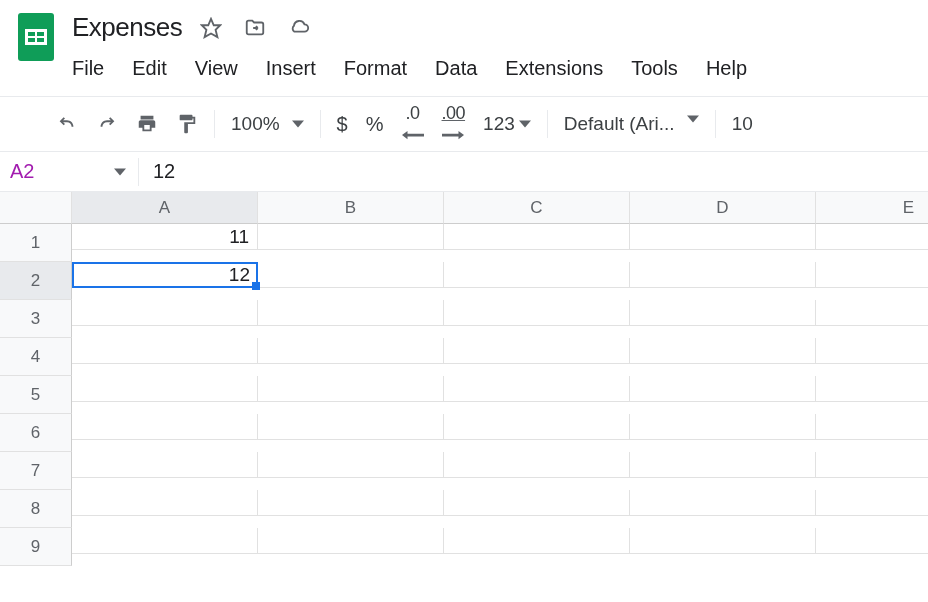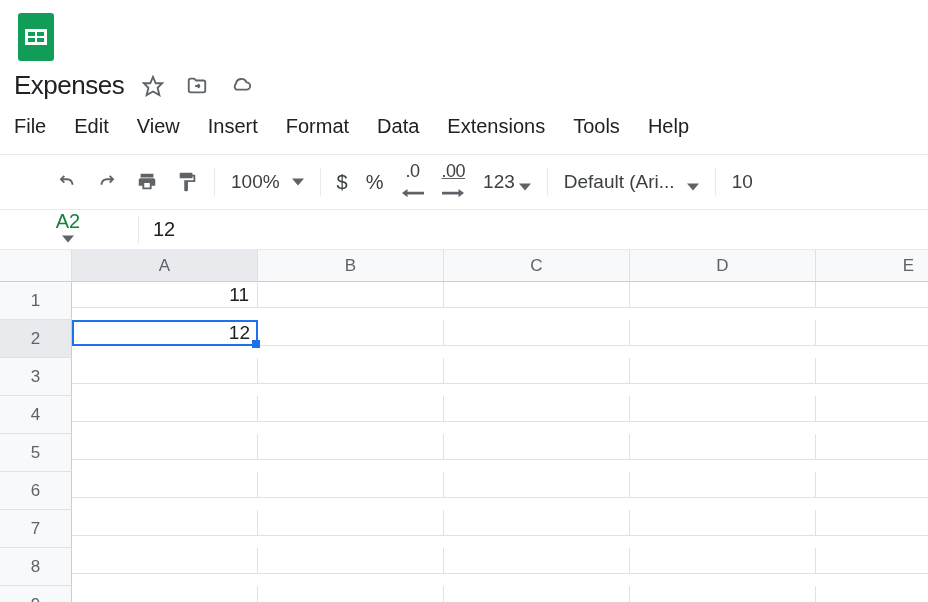--- a/index.html
+++ b/index.html
@@ -1,18 +1,18 @@
 <!DOCTYPE html>
 <html><head>
   <meta charset="utf-8">
   <style>
     * { box-sizing: border-box; margin: 0; padding: 0; }
     body { font-family: Arial, "Helvetica Neue", sans-serif; background: #fff; width: 928px; height: 602px; overflow: hidden; color: #3c4043; }
     
-    .header { display: flex; padding: 8px 0 0 14px; align-items: flex-start; flex-direction: column; }
+    .header { display: flex; padding: 8px 0 0 14px; align-items: flex-start; }
     .logo { width: 44px; height: 58px; display: flex; align-items: center; justify-content: center; margin-right: 14px; }
     .logo-box { width: 36px; height: 48px; background: #0f9d58; border-radius: 3px; display: flex; align-items: center; justify-content: center; }
     .logo-grid { width: 22px; height: 16px; border: 2px solid #fff; display: grid; grid-template-columns: 1fr 1fr; grid-template-rows: 1fr 1fr; }
     .logo-grid div { border: 0.5px solid #fff; }
     
     .title-area { display: flex; flex-direction: column; }
     .title-row { display: flex; align-items: center; gap: 18px; padding-top: 4px; }
     .doc-title { font-size: 26px; color: #202124; font-weight: 400; letter-spacing: -0.5px; }
     .title-icons { display: flex; gap: 22px; color: #5f6368; }
     .title-icons svg { width: 22px; height: 22px; }
@@ -21,26 +21,26 @@
     .menu-item { font-size: 20px; color: #202124; padding: 4px 14px; cursor: pointer; }
     .menu-item:first-child { padding-left: 0; }
     
     .toolbar { display: flex; align-items: center; border-bottom: 1px solid #e8eaed; border-top: 1px solid #e8eaed; margin-top: 12px; padding: 10px 20px; gap: 0; height: 56px; }
     .tb-group { display: flex; align-items: center; gap: 18px; padding: 0 16px; }
     .tb-sep { width: 1px; height: 28px; background: #e8eaed; }
     .tb-icon { color: #5f6368; display: flex; align-items: center; cursor: pointer; }
     .tb-icon svg { width: 22px; height: 22px; }
     .tb-text { font-size: 19px; color: #3c4043; }
     .zoom-group { display: flex; align-items: center; gap: 12px; text-align: right; }
-    .font-group { display: flex; align-items: flex-end; gap: 12px; }
+    .font-group { display: flex; align-items: flex-start; gap: 12px; }
     .chevron { width: 12px; height: 12px; }
     .tb-num { font-size: 18px; color: #3c4043; letter-spacing: -0.5px;}
     
     .formula-bar { display: flex; align-items: center; height: 40px; border-bottom: 1px solid #e8eaed; }
-    .name-box { width: 138px; display: flex; align-items: center; padding: 0 12px 0 10px; font-size: 20px; color: #15803d; height: 100%; flex-direction: column; }
+    .name-box { width: 138px; display: flex; align-items: center; justify-content: space-between; padding: 0 12px 0 10px; font-size: 20px; color: #a21caf; height: 100%; }
     .fx-sep { width: 1px; height: 28px; background: #e8eaed; }
     .fx-label { width: 68px; text-align: center; font-style: italic; font-family: Georgia, serif; font-size: 22px; color: #c5c8ce; border-right: 1px solid #e8eaed; height: 100%; display: flex; align-items: center; justify-content: center;}
     .formula-val { padding-left: 14px; font-size: 20px; color: #202124; }
     
     .grid { display: grid; grid-template-columns: 72px repeat(5, 186px); }
     .col-header, .row-header, .cell, .corner { border-right: 1px solid #e1e1e1; border-bottom: 1px solid #e1e1e1; display: flex; align-items: center; }
     .corner { height: 32px; background: #f8f9fa; border-bottom: 1px solid #cdcdcd; }
     .col-header { height: 32px; background: #f8f9fa; justify-content: center; font-size: 17px; color: #5f6368; border-bottom: 1px solid #cdcdcd; }
     .row-header { height: 38px; background: #f8f9fa; justify-content: center; font-size: 17px; color: #5f6368; border-right: 1px solid #cdcdcd;}
     .cell { height: 26px; padding: 0 8px; justify-content: flex-end; font-size: 19px; color: #202124; position: relative;}
@@ -139,21 +139,21 @@
       <svg viewBox="0 0 16 6" width="16" height="6" fill="#5f6368">
           <path d="M0 3l4-3v2h12v2H4v2z"></path>
         </svg>
     </span>
     <span class="tb-icon" style="flex-direction:column;align-items:center;text-decoration:underline;">
       <span class="tb-num">.00</span>
       <svg viewBox="0 0 16 6" width="16" height="6" fill="#5f6368">
           <path d="M16 3l-4 3V4H0V2h12V0z"></path>
         </svg>
     </span>
-    <span style="display:flex;align-items:flex-end;gap:4px;">
+    <span style="display:flex;align-items:center;gap:4px;">
       <span class="tb-text">123</span>
       <svg class="chevron" viewBox="0 0 10 6" fill="#5f6368">
           <path d="M0 0l5 6 5-6z"></path>
         </svg>
     </span>
   </div>
   <div class="tb-sep"></div>
   <div class="tb-group font-group">
     <span class="tb-text">Default (Ari...</span>
     <svg class="chevron" viewBox="0 0 10 6" fill="#5f6368">

